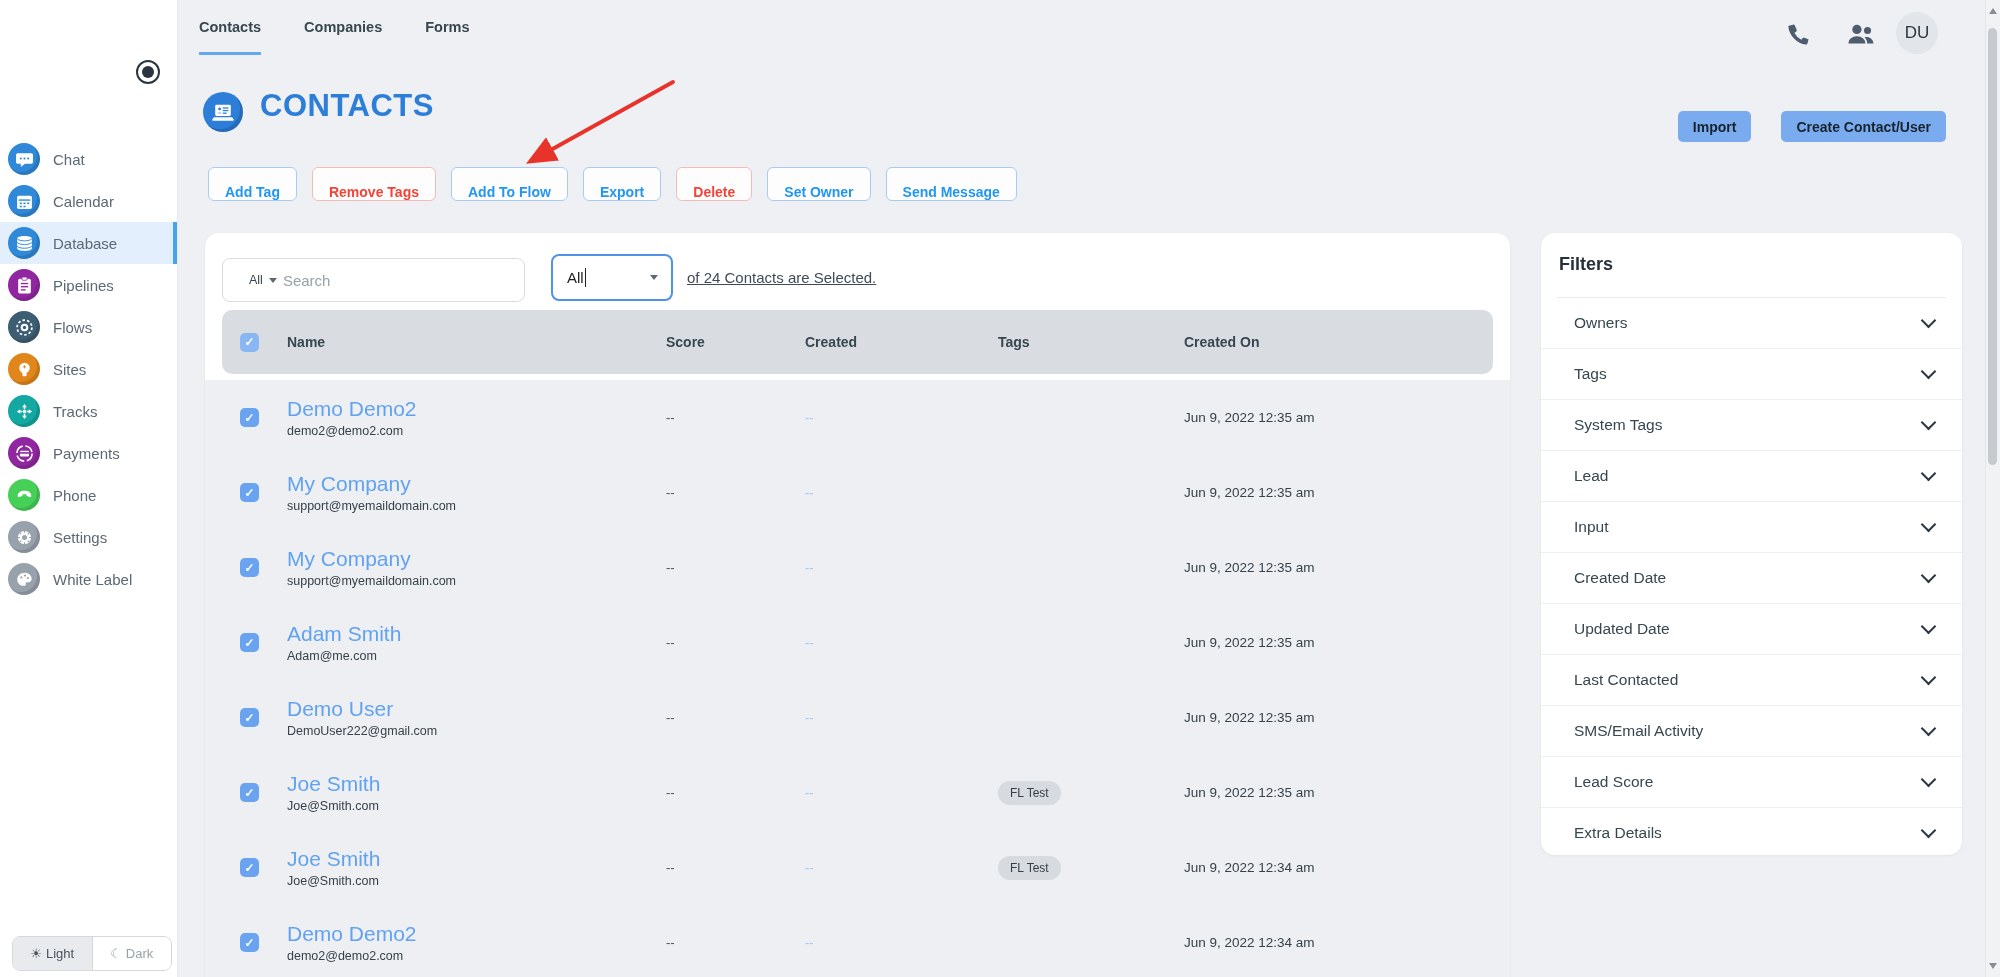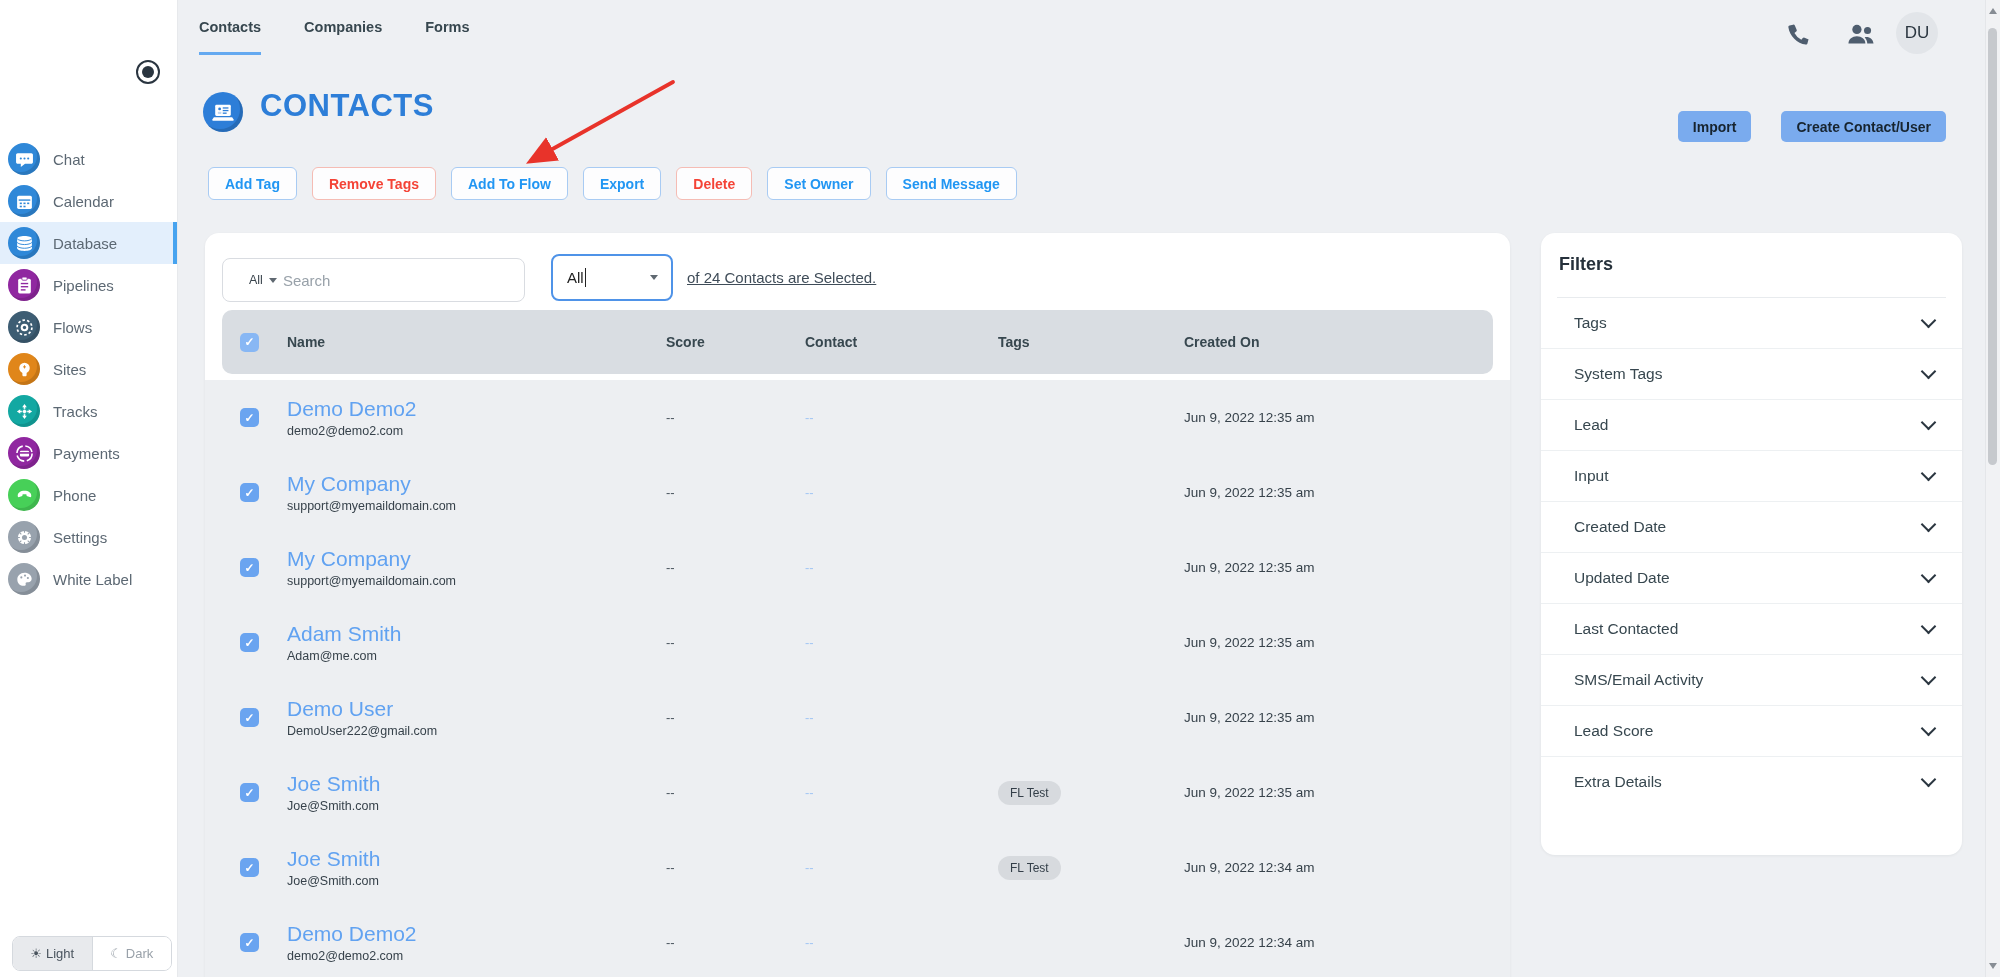--- a/index.html
+++ b/index.html
@@ -33,21 +33,21 @@
   .top-icon{width:26px;height:26px;cursor:pointer;}
   .avatar{position:absolute;left:1896px;top:12px;width:42px;height:42px;border-radius:50%;background:#e2e5e9;
           display:flex;align-items:center;justify-content:center;font-size:17px;color:#2b3640;cursor:pointer;}
 
   
   .title-icon{position:absolute;left:203px;top:92px;width:40px;height:40px;border-radius:50%;background:#2d7ed8;
               display:flex;align-items:center;justify-content:center;box-shadow:inset -3px -3px 0 rgba(0,0,0,.15);}
   .title-icon svg{width:26px;height:26px;}
   .page-title{position:absolute;left:260px;top:88px;font-size:31px;font-weight:bold;color:#2d7ed8;letter-spacing:.5px;}
   .toolbar{position:absolute;left:208px;top:167px;display:flex;gap:15px;}
-  .action-btn{height:33px;padding:8px 16px;border-radius:6px;background:#fdfdfe;font-size:14px;font-weight:bold;
+  .action-btn{height:33px;padding:16px 16px;border-radius:6px;background:#fdfdfe;font-size:14px;font-weight:bold;
               font-family:"Liberation Sans",sans-serif;cursor:pointer;}
   .action-btn.blue{color:#2196f3;border:1px solid #a8cbf3;}
   .action-btn.red{color:#f44336;border:1px solid #f5bcb4;}
   .primary-actions{position:absolute;right:54px;top:111px;display:flex;gap:30px;}
   .primary-btn{height:31px;padding:0 15px;border:none;border-radius:5px;background:#7aabee;color:#17242f;
                font-size:14px;font-weight:bold;font-family:"Liberation Sans",sans-serif;cursor:pointer;}
   .annot{position:absolute;left:505px;top:60px;z-index:9;pointer-events:none;}
 
   
   .card{position:absolute;left:205px;top:233px;width:1305px;height:760px;background:#fff;border-radius:14px;
@@ -311,21 +311,21 @@
       <span class="val">All</span>
       <span class="cursor-bar"></span>
       <span class="caret"></span>
     </div>
     <div class="sel-summary">of 24 Contacts are Selected.</div>
 
     <div class="thead">
         <span class="cb hdr"></span>
         <span>Name</span>
         <span>Score</span>
-        <span>Contact</span>
+        <span>Created</span>
         <span>Tags</span>
         <span>Created On</span>
       </div>
     <div class="tbody">
         <div class="trow">
           <span class="cb row"></span>
           <span>
             <div class="cname">Demo Demo2</div>
             <div class="cemail">demo2@demo2.com</div>
           </span>
@@ -412,20 +412,24 @@
           <span class="ccreated">Jun 9, 2022 12:34 am</span>
         </div>
       </div>
   </div>
 
   <div class="filters">
     <div class="filters-title">Filters</div>
     <div class="filters-divider"></div>
     <div class="filter-list">
         <div class="filter-item">
+          <span class="filter-label">Owners</span>
+          <span class="chev"></span>
+        </div>
+        <div class="filter-item">
           <span class="filter-label">Tags</span>
           <span class="chev"></span>
         </div>
         <div class="filter-item">
           <span class="filter-label">System Tags</span>
           <span class="chev"></span>
         </div>
         <div class="filter-item">
           <span class="filter-label">Lead</span>
           <span class="chev"></span>

